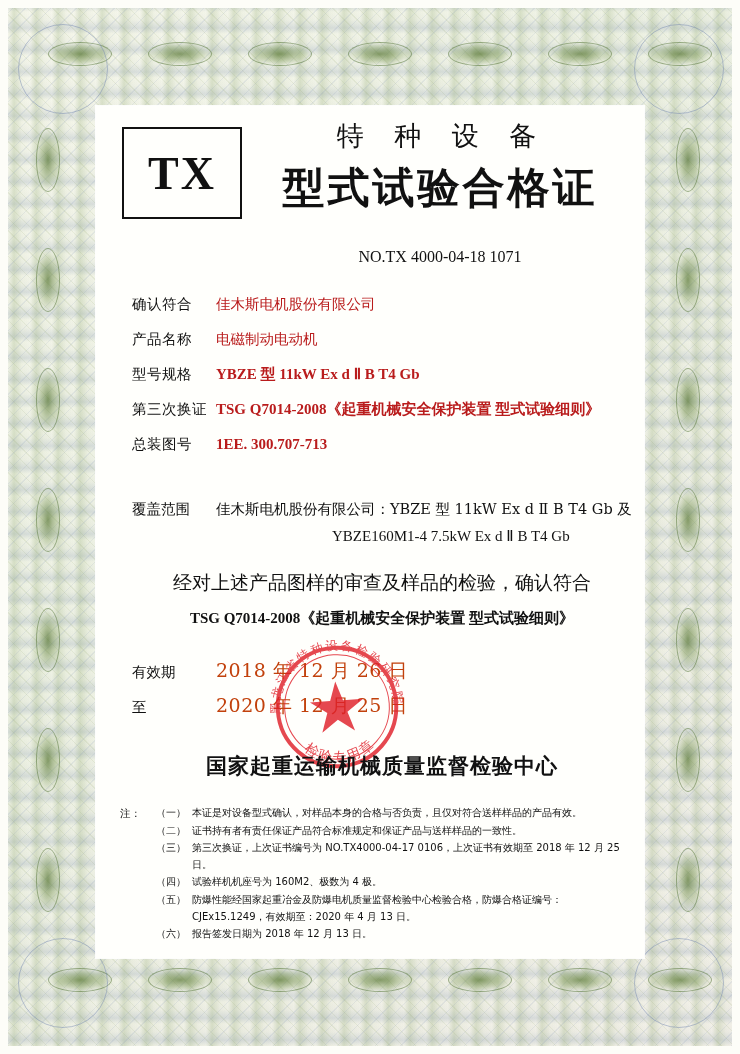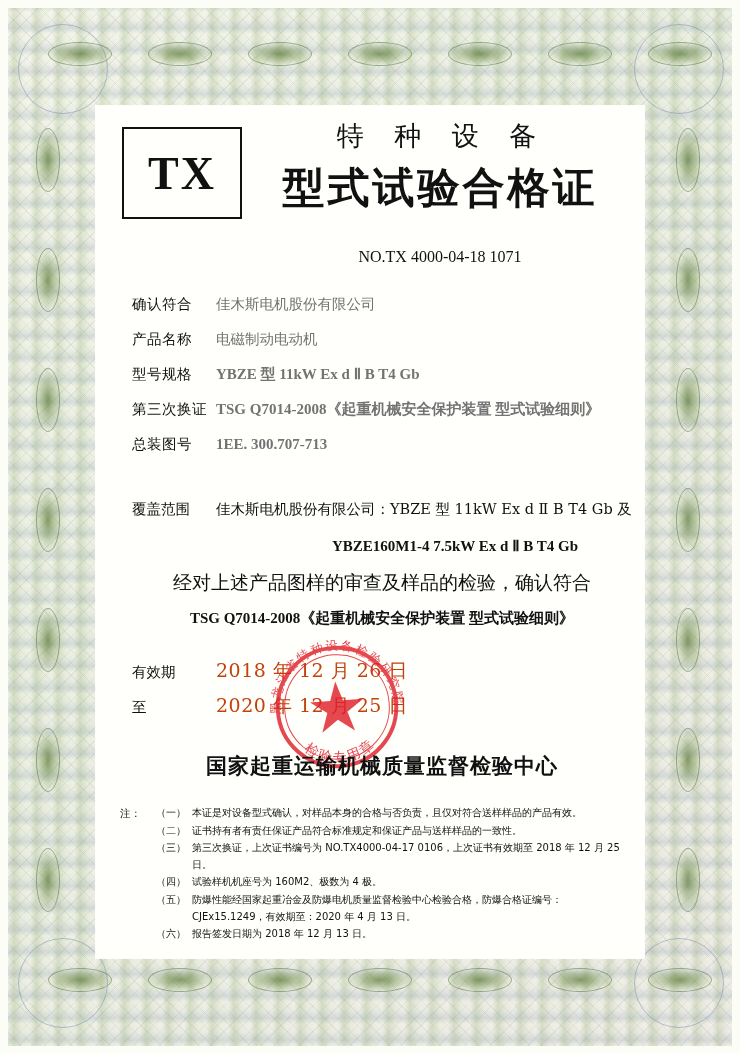--- a/index.html
+++ b/index.html
@@ -158,21 +158,21 @@
     width: 84px;
     flex: none;
     font-family: "DejaVu Serif", serif;
     font-size: 14.5px;
     color: #111;
     letter-spacing: 0.5px;
   }
   .field-value {
     font-family: "Liberation Serif", serif;
     font-size: 15px;
-    color: #737373;
+    color: #b91c1c;
     font-weight: 600;
     white-space: nowrap;
     text-align: right;
   }
   .field-value.cn {
     font-family: "DejaVu Serif", serif;
     font-size: 14.5px;
     font-weight: 400;
   }
 
@@ -193,25 +193,25 @@
     font-family: "DejaVu Serif", serif;
     font-size: 14.5px;
     color: #111;
   }
   .coverage-text {
     font-family: "DejaVu Serif", serif;
     font-size: 14.5px;
     color: #111;
   }
   .coverage-line2 {
-    margin-top: 18px;
+    margin-top: 8px;
     margin-left: 200px;
     font-family: "Liberation Serif", serif;
     font-size: 15px;
-    font-weight: 700;
+    font-weight: 400;
     color: #111;
   }
 
   .confirm-line {
     position: absolute;
     left: 132px;
     top: 570px;
     width: 500px;
     text-align: center;
     font-family: "DejaVu Serif", serif;

